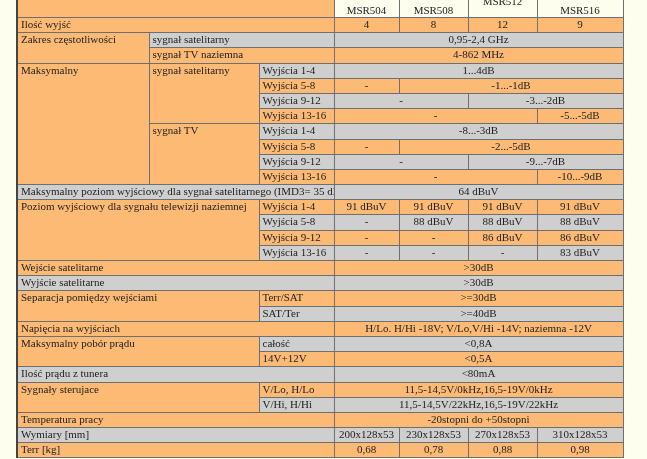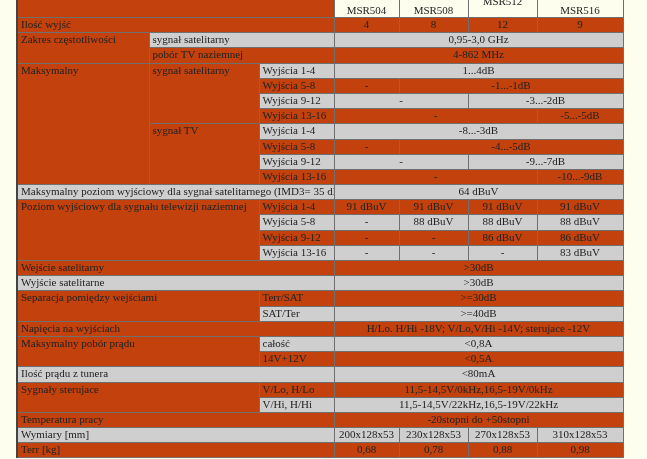--- a/index.html
+++ b/index.html
@@ -20,21 +20,21 @@
     border:1px solid #6f6f6f;
     padding:0 3px;
     height:14.2px;
     line-height:13px;
     vertical-align:top;
     white-space:nowrap;
     overflow:hidden;
   }
   td.c { text-align:center; }
   td.g { background:#cfcfcf; }
-  td.w { background:#c2410c; }
+  td.w { background:#fdba74; }
   tr.hdr td { height:22px; vertical-align:bottom; text-align:center; }
   .outer-left { border-left:2px solid #444 !important; }
 </style>
 </head>
 <body>
 
 <table class="spec">
   <colgroup>
     <col style="width:132px">
       <col style="width:110px">
@@ -58,24 +58,24 @@
     <td colspan="3" class="w outer-left">Ilość wyjść</td>
     <td class="c w">4</td>
     <td class="c w">8</td>
     <td class="c w">12</td>
     <td class="c w">9</td>
   </tr>
 
   <tr>
     <td rowspan="2" class="w outer-left">Zakres częstotliwości</td>
     <td colspan="2" class="g">sygnał satelitarny</td>
-    <td colspan="4" class="c g">0,95-3,0 GHz</td>
-  </tr>
-  <tr>
-    <td colspan="2" class="w">pobór TV naziemnej</td>
+    <td colspan="4" class="c g">0,95-2,4 GHz</td>
+  </tr>
+  <tr>
+    <td colspan="2" class="w">sygnał TV naziemna</td>
     <td colspan="4" class="c w">4-862 MHz</td>
   </tr>
 
   <tr>
     <td rowspan="8" class="w outer-left">Maksymalny</td>
     <td rowspan="4" class="w">sygnał satelitarny</td>
     <td class="g">Wyjścia 1-4</td>
     <td colspan="4" class="c g">1...4dB</td>
   </tr>
   <tr>
@@ -95,21 +95,21 @@
   </tr>
 
   <tr>
     <td rowspan="4" class="w">sygnał TV</td>
     <td class="g">Wyjścia 1-4</td>
     <td colspan="4" class="c g">-8...-3dB</td>
   </tr>
   <tr>
     <td class="w">Wyjścia 5-8</td>
     <td class="c w">-</td>
-    <td colspan="3" class="c w">-4...-5dB</td>
+    <td colspan="3" class="c w">-2...-5dB</td>
   </tr>
   <tr>
     <td class="g">Wyjścia 9-12</td>
     <td colspan="2" class="c g">-</td>
     <td colspan="2" class="c g">-9...-7dB</td>
   </tr>
   <tr>
     <td class="w">Wyjścia 13-16</td>
     <td colspan="3" class="c w">-</td>
     <td class="c w">-10...-9dB</td>
@@ -144,41 +144,41 @@
   </tr>
   <tr>
     <td class="g">Wyjścia 13-16</td>
     <td class="c g">-</td>
     <td class="c g">-</td>
     <td class="c g">-</td>
     <td class="c g">83 dBuV</td>
   </tr>
 
   <tr>
-    <td colspan="3" class="w outer-left">Wejście satelitarny</td>
+    <td colspan="3" class="w outer-left">Wejście satelitarne</td>
     <td colspan="4" class="c w">&gt;30dB</td>
   </tr>
   <tr>
     <td colspan="3" class="g outer-left">Wyjście satelitarne</td>
     <td colspan="4" class="c g">&gt;30dB</td>
   </tr>
 
   <tr>
     <td rowspan="2" colspan="2" class="w outer-left">Separacja pomiędzy wejściami</td>
     <td class="w">Terr/SAT</td>
     <td colspan="4" class="c w">&gt;=30dB</td>
   </tr>
   <tr>
     <td class="g">SAT/Ter</td>
     <td colspan="4" class="c g">&gt;=40dB</td>
   </tr>
 
   <tr>
     <td colspan="3" class="w outer-left">Napięcia na wyjściach</td>
-    <td colspan="4" class="c w">H/Lo. H/Hi -18V; V/Lo,V/Hi -14V; sterujace -12V</td>
+    <td colspan="4" class="c w">H/Lo. H/Hi -18V; V/Lo,V/Hi -14V; naziemna -12V</td>
   </tr>
 
   <tr>
     <td rowspan="2" colspan="2" class="w outer-left">Maksymalny pobór prądu</td>
     <td class="g">całość</td>
     <td colspan="4" class="c g">&lt;0,8A</td>
   </tr>
   <tr>
     <td class="w">14V+12V</td>
     <td colspan="4" class="c w">&lt;0,5A</td>

